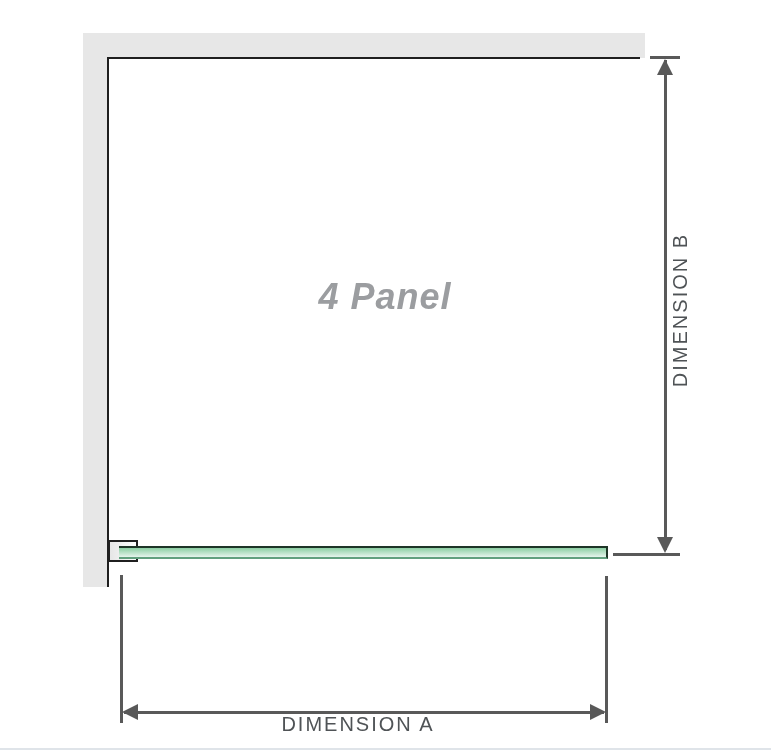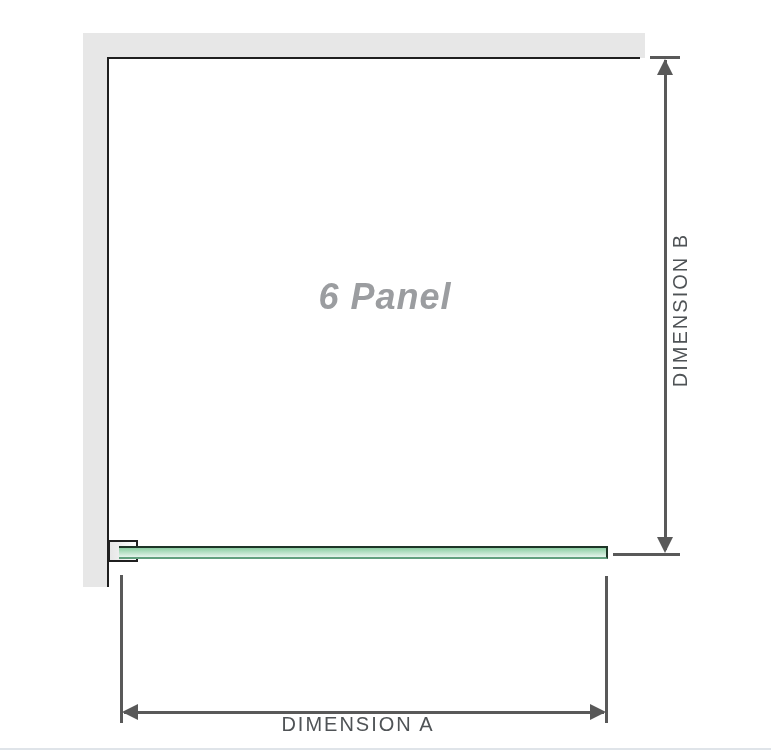--- a/index.html
+++ b/index.html
@@ -85,21 +85,21 @@
 </head>
 <body>
 
 <div class="canvas">
 
   <div class="abs wall wall-top"></div>
   <div class="abs wall wall-left"></div>
   <div class="abs edge edge-h"></div>
   <div class="abs edge edge-v"></div>
 
-  <div class="abs panel-label">6 Panel</div>
+  <div class="abs panel-label">4 Panel</div>
 
   <div class="abs bracket"></div>
   <div class="abs glass"></div>
 
   <div class="abs dim tick-b-top"></div>
   <div class="abs dim tick-b-bottom"></div>
   <div class="abs dim dimline-b"></div>
   <div class="abs arrow arrow-up"></div>
   <div class="abs arrow arrow-down"></div>
   <div class="abs dim-label dim-label-b">DIMENSION B</div>

